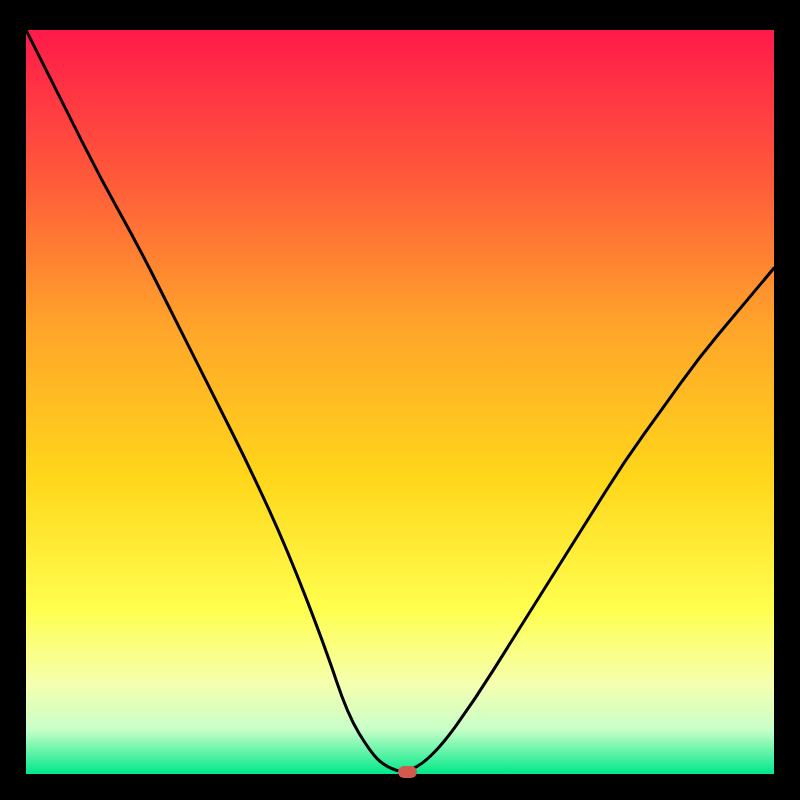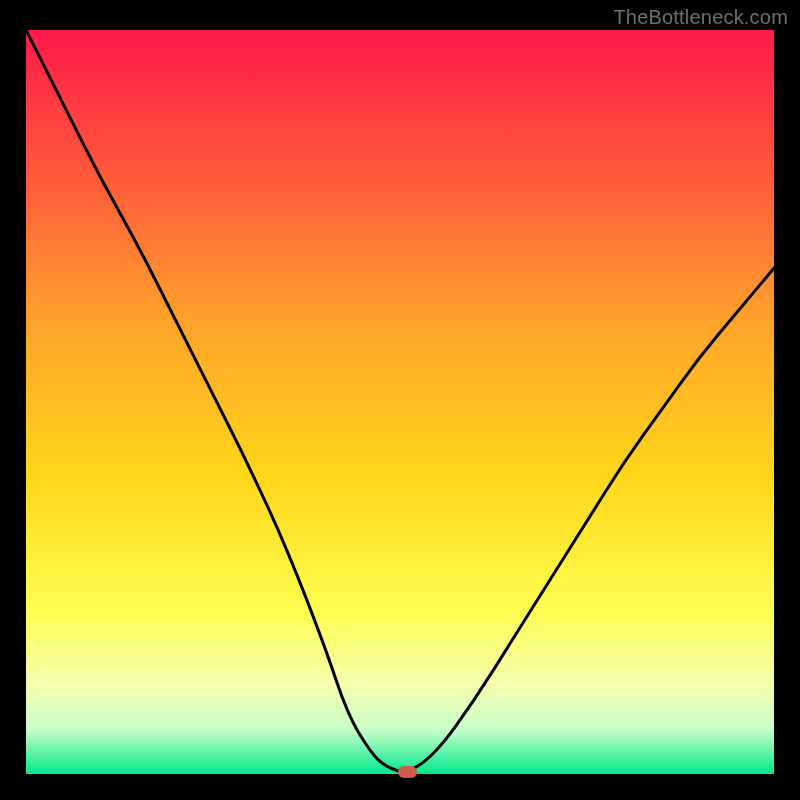--- a/index.html
+++ b/index.html
@@ -49,21 +49,20 @@
     background: #d05a4b;
     border-radius: 6px;
     z-index: 3;
   }
 </style>
 </head>
 <body>
 
 <div class="frame">
 
-  <div class="watermark">TheBottleneck.com</div>
 
   <div class="plot">
     <svg viewBox="0 0 748 744" preserveAspectRatio="none">
       <defs>
         <linearGradient id="bg-grad" x1="0" y1="0" x2="0" y2="1">
         <stop offset="0%" stop-color="#ff1a4a"></stop>
             <stop offset="20%" stop-color="#ff5a3a"></stop>
             <stop offset="40%" stop-color="#ffa52a"></stop>
             <stop offset="60%" stop-color="#ffd61a"></stop>
             <stop offset="78%" stop-color="#ffff50"></stop>

